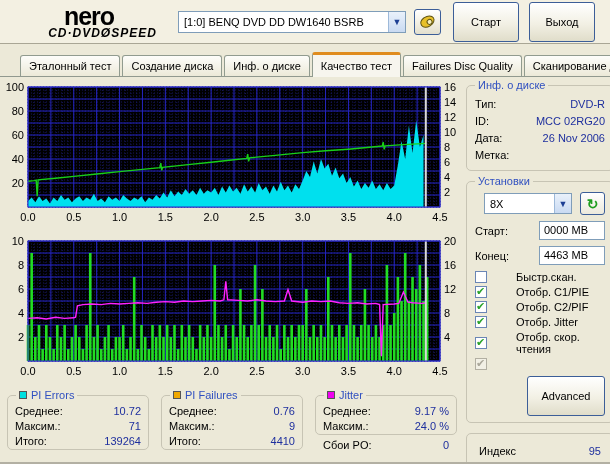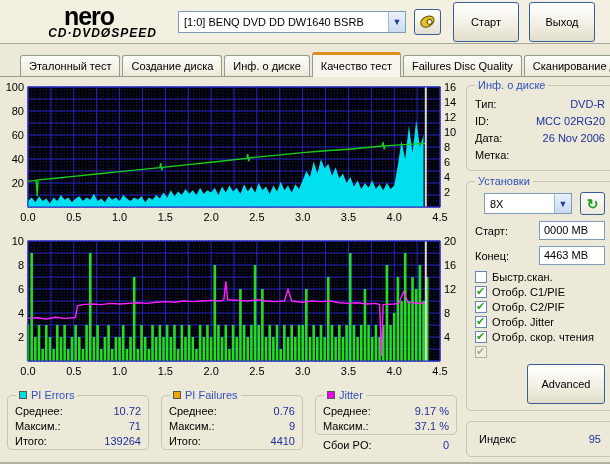--- a/index.html
+++ b/index.html
@@ -67,21 +67,21 @@
   .kv-label { white-space:nowrap; }
   .settings-row { display:flex; align-items:center; margin-bottom:6px;margin-left:9px; }
   .speed-combo { width:88px; height:21px; background:#fff; border:1px solid #7f9db9;
                  display:flex; align-items:center; }
   .refresh-btn { width:25px; height:23px; margin-left:8px; background:linear-gradient(#ffffff,#ece9dc);
                  border:1px solid #3c5e98; border-radius:3px; font-size:14px; color:#1f9e1f; font-weight:bold;
                  display:flex; align-items:center; justify-content:center; }
   .field { width:66px; height:19px; background:#fff; border:1px solid #7f9db9; padding:1px 4px;
            line-height:15px; }
   .frow { display:flex; align-items:center; justify-content:space-between; margin-bottom:6px; }
-  .cb-row { display:flex; align-items:center; margin-bottom:3px; }
+  .cb-row { display:flex; align-items:center; margin-bottom:3px;gap:24px; }
   .cb { width:12px; height:12px; background:#fff; border:1px solid #6a86b5; margin-right:5px;
         position:relative; flex:none; }
   .cb[data-checked="true"]::after { content:"\2714"; position:absolute; left:0px; top:-2px;
         color:#2aa32a; font-size:11px; }
   .cb-row[data-enabled="false"] { color:#a5a295; }
   .cb-row[data-enabled="false"] .cb { border-color:#b2afa2; background:#f2f0e5; }
   .cb-row[data-enabled="false"] .cb[data-checked="true"]::after { color:#aaa79a; }
   .adv-wrap { text-align:right; margin-top:6px; }
   .btn-advanced { width:78px; }
   .index-box { display:flex; justify-content:space-between; padding:10px 12px; line-height:14px; }
@@ -621,21 +621,21 @@
         </div>
         <div class="statcol">
           <div class="gb statbox">
             <div class="gb-title"><span class="swatch" style="background:#f000f0"></span><span>Jitter</span></div>
             <div class="kv-row">
                 <span class="kv-label">Среднее:</span>
                 <span class="kv-val">9.17 %</span>
               </div>
             <div class="kv-row">
                 <span class="kv-label">Максим.:</span>
-                <span class="kv-val">37.1 %</span>
+                <span class="kv-val">24.0 %</span>
               </div>
           </div>
           <div class="extra-row">
             <span class="kv-label">Сбои PO:</span>
             <span class="kv-val">0</span>
           </div>
         </div>
       </div>
     </div>
 

